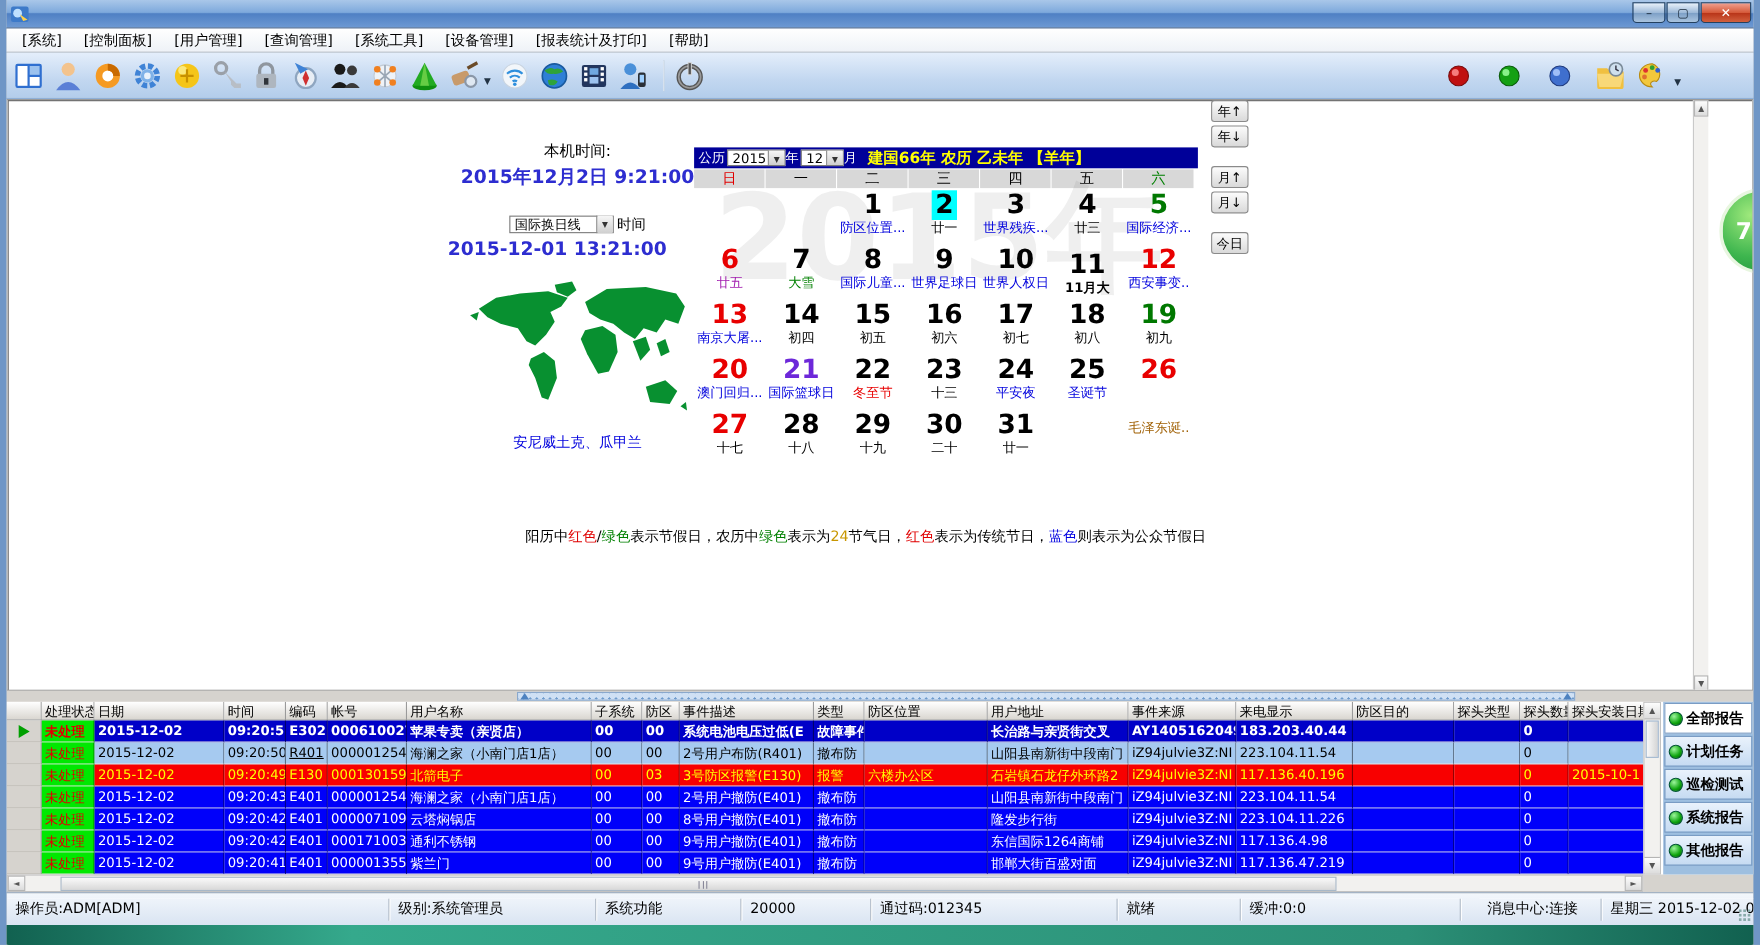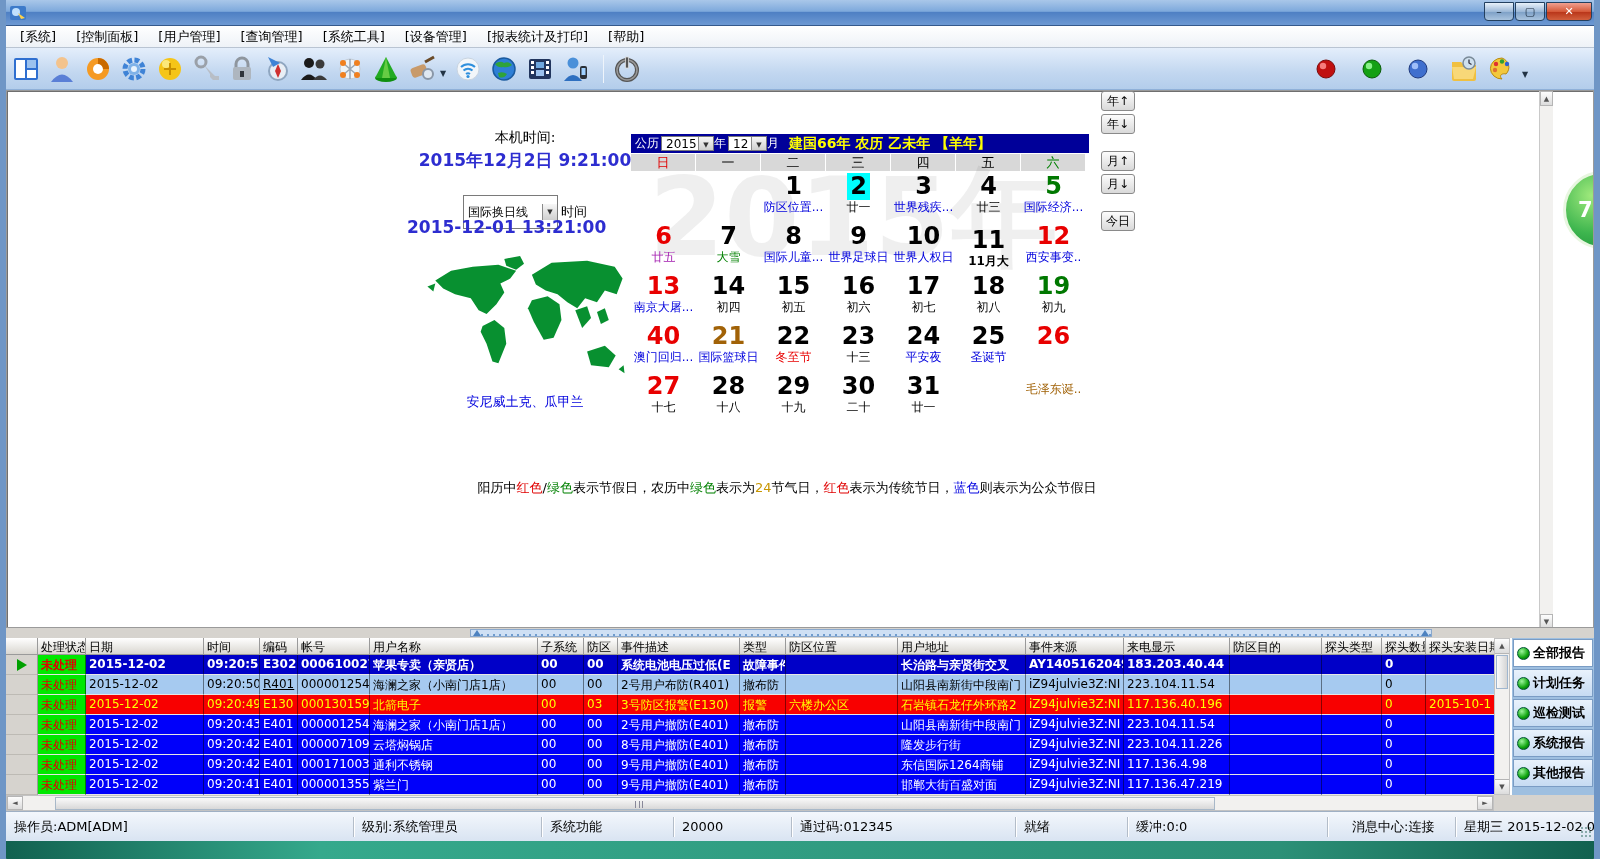--- a/index.html
+++ b/index.html
@@ -33,21 +33,21 @@
   .tb-caret { font-size:8px; color:#234; margin:10px 6px 0 -2px; }
   .tb-right { position:absolute; left:1310px; top:0; height:42px; display:flex; align-items:center; }
   .tb-right .tb-icon { margin-right:6px; }
   
   .content { position:absolute; left:0; top:90px; width:1588px; height:538px; background:#ffffff;
     border:1px solid #9a9a9a; box-shadow:inset 1px 1px 0 #6f6f6f; overflow:hidden; }
   .clock-block { position:absolute; left:408px; top:38px; width:220px; text-align:center; }
   .clock-label { font-size:14px; color:#000; }
   .clock-time { font-size:17px; color:#2d2dd0; font-weight:bold; margin-top:2px; white-space:nowrap; }
   .tz-row { position:absolute; left:408px; top:104px; width:220px; display:flex; justify-content:center; align-items:center; }
-  .combo { display:inline-flex; align-items:center; background:#fff; border:1px solid #7a7a7a; height:34px; }
+  .combo { display:inline-flex; align-items:center; background:#fff; border:1px solid #7a7a7a; height:16px; }
   .combo .cb-text { font-size:12px; padding:0 4px; color:#000; white-space:nowrap; }
   .combo .cb-btn { width:15px; height:16px; background:linear-gradient(#f7f7f7,#cfcfcf); border-left:1px solid #8a8a8a;
     font-size:7px; color:#333; text-align:center; line-height:16px; }
   .tz-suffix { font-size:13px; margin-left:3px; }
   .tz-time { position:absolute; left:400px; top:126px; width:236px; text-align:left; font-size:17px; color:#2d2dd0; font-weight:bold; }
   .world-map { position:absolute; left:414px; top:160px; width:208px; height:138px; }
   .map-caption { position:absolute; left:400px; top:302px; width:236px; text-align:center; font-size:13px; color:#0000dd; }
   
   .calendar { position:absolute; left:624px; top:43px; width:458px; }
   .cal-title { height:19px; background:#000099; display:flex; align-items:center; padding-left:4px; white-space:nowrap; }
@@ -406,22 +406,22 @@
           <div class="cal-cell" style="left: 260px; top: 50px;"><span class="cal-num" style="color: rgb(0, 0, 0);">10</span><span class="cal-sub" style="color: rgb(0, 0, 221);">世界人权日</span></div>
           <div class="cal-cell" style="left: 325px; top: 54px;"><span class="cal-num" style="color: rgb(0, 0, 0);">11</span><span class="cal-sub" style="color: rgb(0, 0, 0); font-weight: bold;">11月大</span></div>
           <div class="cal-cell" style="left: 390px; top: 50px;"><span class="cal-num" style="color: rgb(232, 0, 0);">12</span><span class="cal-sub" style="color: rgb(0, 0, 221);">西安事变..</span></div>
           <div class="cal-cell" style="left: 0px; top: 100px;"><span class="cal-num" style="color: rgb(232, 0, 0);">13</span><span class="cal-sub" style="color: rgb(0, 0, 221);">南京大屠...</span></div>
           <div class="cal-cell" style="left: 65px; top: 100px;"><span class="cal-num" style="color: rgb(0, 0, 0);">14</span><span class="cal-sub" style="color: rgb(0, 0, 0);">初四</span></div>
           <div class="cal-cell" style="left: 130px; top: 100px;"><span class="cal-num" style="color: #000000;">15</span><span class="cal-sub" style="color: rgb(0, 0, 0);">初五</span></div>
           <div class="cal-cell" style="left: 195px; top: 100px;"><span class="cal-num" style="color: rgb(0, 0, 0);">16</span><span class="cal-sub" style="color: rgb(0, 0, 0);">初六</span></div>
           <div class="cal-cell" style="left: 260px; top: 100px;"><span class="cal-num" style="color: rgb(0, 0, 0);">17</span><span class="cal-sub" style="color: rgb(0, 0, 0);">初七</span></div>
           <div class="cal-cell" style="left: 325px; top: 100px;"><span class="cal-num" style="color: rgb(0, 0, 0);">18</span><span class="cal-sub" style="color: rgb(0, 0, 0);">初八</span></div>
           <div class="cal-cell" style="left: 390px; top: 100px;"><span class="cal-num" style="color: rgb(0, 120, 0);">19</span><span class="cal-sub" style="color: rgb(0, 0, 0);">初九</span></div>
-          <div class="cal-cell" style="left: 0px; top: 150px;"><span class="cal-num" style="color: rgb(232, 0, 0);">40</span><span class="cal-sub" style="color: rgb(0, 0, 221);">澳门回归...</span></div>
-          <div class="cal-cell" style="left: 65px; top: 150px;"><span class="cal-num" style="color: #a16207; text-align: center;">21</span><span class="cal-sub" style="color: rgb(0, 0, 221);">国际篮球日</span></div>
+          <div class="cal-cell" style="left: 0px; top: 150px;"><span class="cal-num" style="color: rgb(232, 0, 0);">20</span><span class="cal-sub" style="color: rgb(0, 0, 221);">澳门回归...</span></div>
+          <div class="cal-cell" style="left: 65px; top: 150px;"><span class="cal-num" style="color: #6d28d9; text-align: center;">21</span><span class="cal-sub" style="color: rgb(0, 0, 221);">国际篮球日</span></div>
           <div class="cal-cell" style="left: 130px; top: 150px;"><span class="cal-num" style="color: rgb(0, 0, 0);">22</span><span class="cal-sub" style="color: rgb(232, 0, 0);">冬至节</span></div>
           <div class="cal-cell" style="left: 195px; top: 150px;"><span class="cal-num" style="color: rgb(0, 0, 0);">23</span><span class="cal-sub" style="color: rgb(0, 0, 0);">十三</span></div>
           <div class="cal-cell" style="left: 260px; top: 150px;"><span class="cal-num" style="color: rgb(0, 0, 0);">24</span><span class="cal-sub" style="color: rgb(0, 0, 221);">平安夜</span></div>
           <div class="cal-cell" style="left: 325px; top: 150px;"><span class="cal-num" style="color: rgb(0, 0, 0);">25</span><span class="cal-sub" style="color: rgb(0, 0, 221);">圣诞节</span></div>
           <div class="cal-cell" style="left: 390px; top: 150px;"><span class="cal-num" style="color: rgb(232, 0, 0);">26</span><span class="cal-sub" style="color: #a16207; margin-top: 32px;">毛泽东诞..</span></div>
           <div class="cal-cell" style="left: 0px; top: 200px;"><span class="cal-num" style="color: rgb(232, 0, 0);">27</span><span class="cal-sub" style="color: rgb(0, 0, 0);">十七</span></div>
           <div class="cal-cell" style="left: 65px; top: 200px;"><span class="cal-num" style="color: rgb(0, 0, 0);">28</span><span class="cal-sub" style="color: rgb(0, 0, 0);">十八</span></div>
           <div class="cal-cell" style="left: 130px; top: 200px;"><span class="cal-num" style="color: rgb(0, 0, 0);">29</span><span class="cal-sub" style="color: rgb(0, 0, 0);">十九</span></div>
           <div class="cal-cell" style="left: 195px; top: 200px;"><span class="cal-num" style="color: rgb(0, 0, 0);">30</span><span class="cal-sub" style="color: rgb(0, 0, 0);">二十</span></div>
           <div class="cal-cell" style="left: 260px; top: 200px;"><span class="cal-num" style="color: rgb(0, 0, 0);">31</span><span class="cal-sub" style="color: rgb(0, 0, 0);">廿一</span></div>

